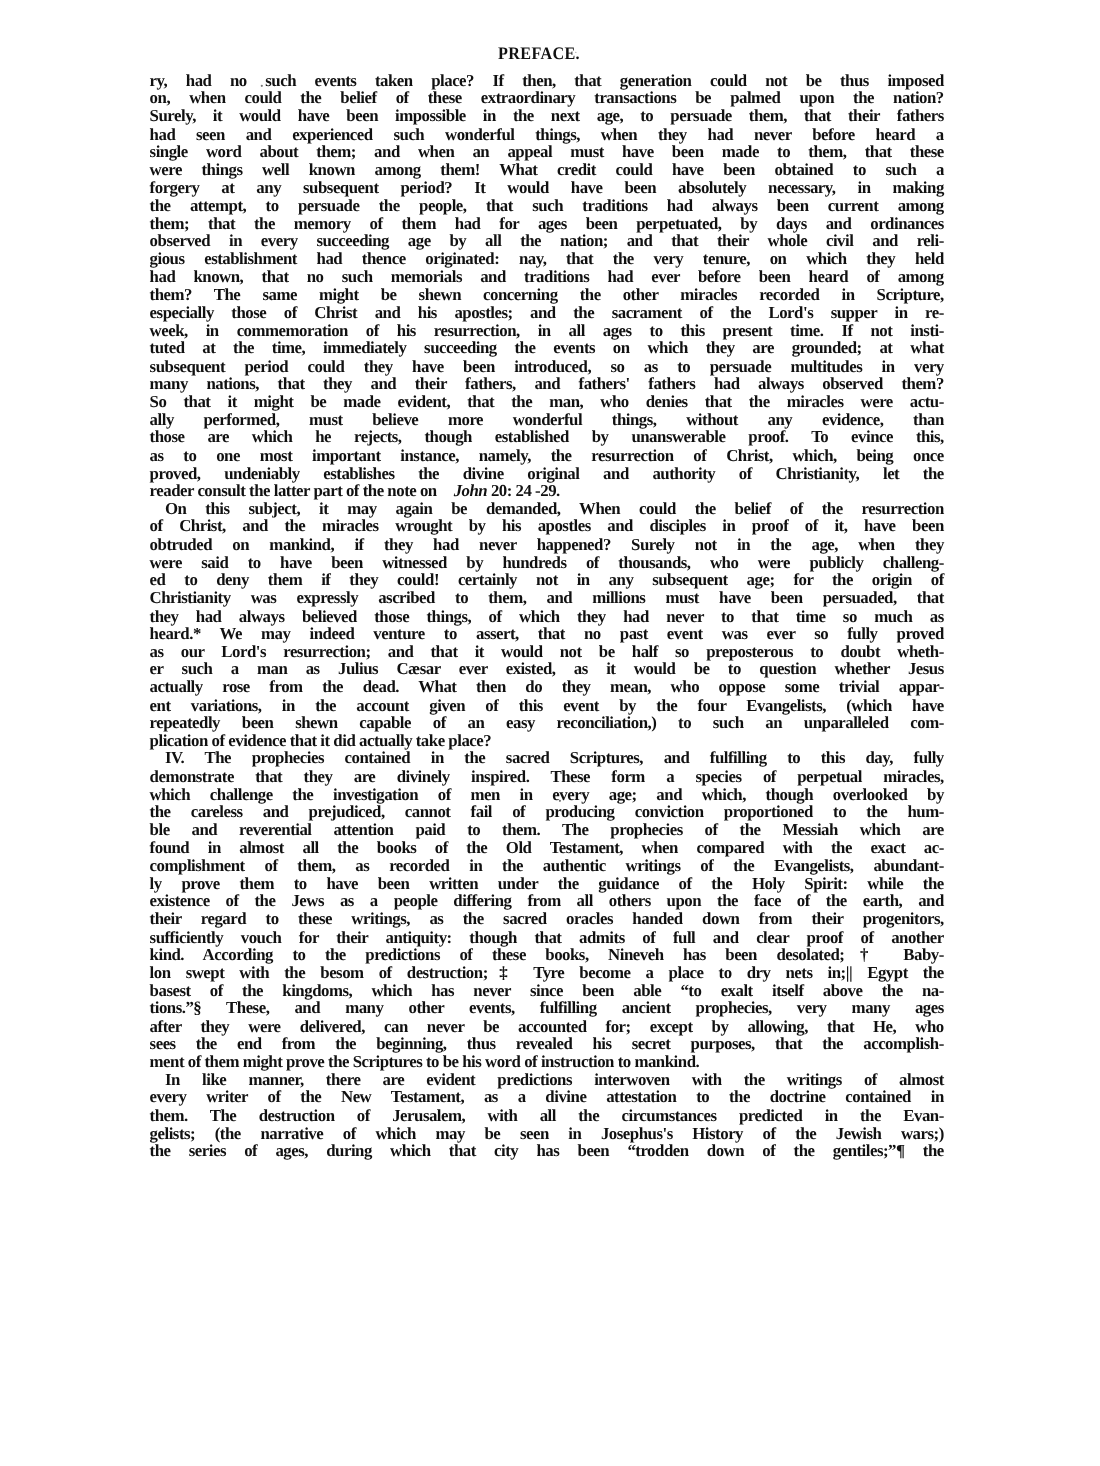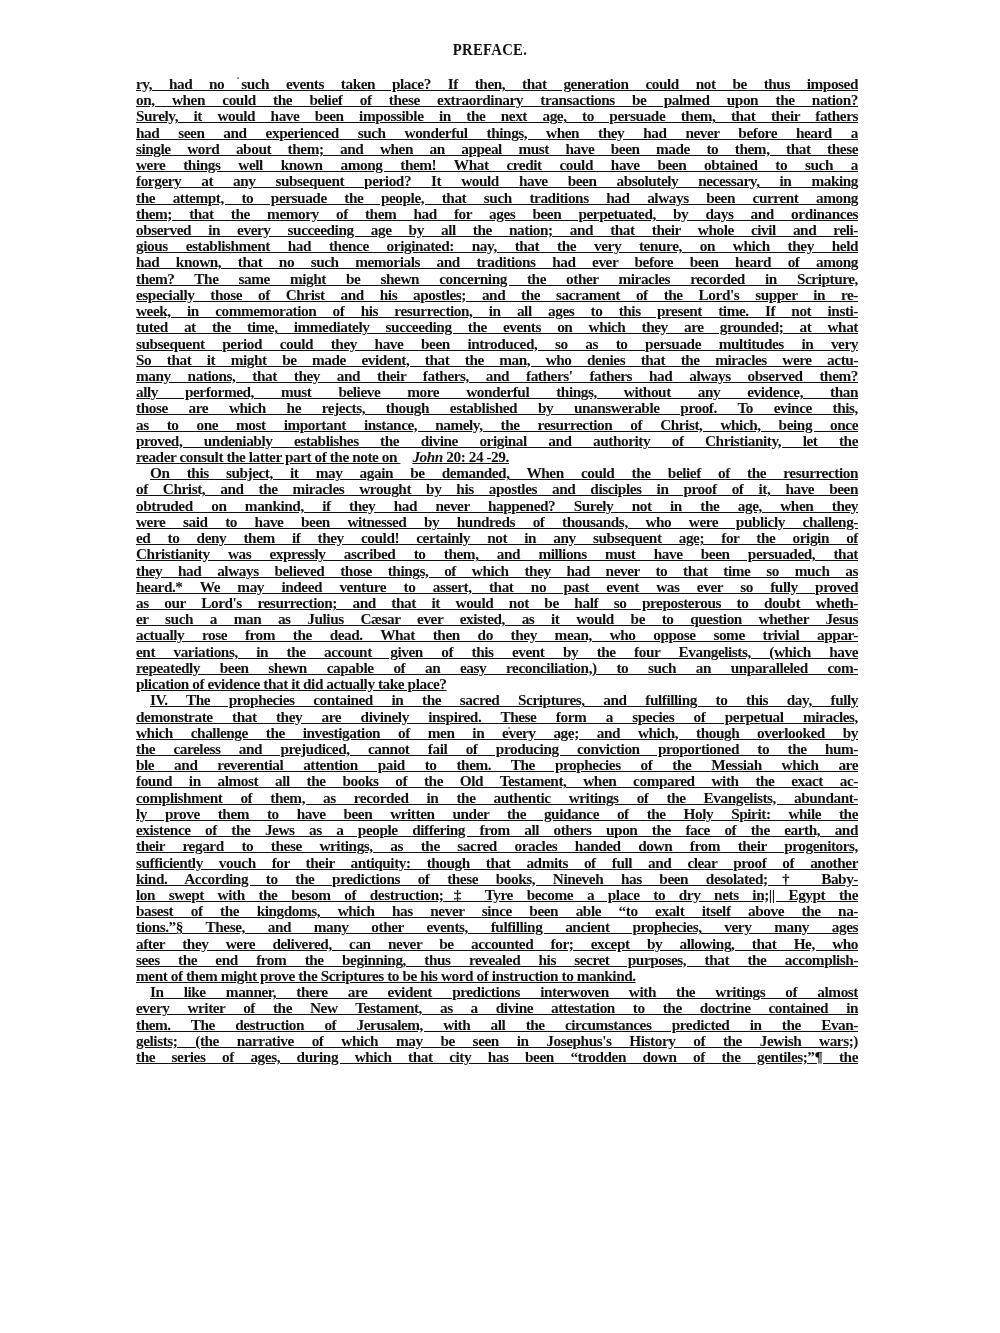--- a/index.html
+++ b/index.html
@@ -29,23 +29,22 @@
       width: 980px;
       text-align: center;
       font-size: 16px;
       font-weight: bold;
       letter-spacing: 0.3px;
       transform: scaleX(0.92);
     }
     .text-block {
       position: absolute;
       left: 136px;
-      top: 76px;
+      top: 66px;
       width: 722px;
-      text-decoration: underline;
     }
     .line {
       display: block;
       height: 16.22px;
       line-height: 16.22px;
       font-size: 15.3px;
       font-weight: bold;
       white-space: nowrap;
       text-align: justify;
       text-align-last: justify;
@@ -86,22 +85,22 @@
       <div class="line">the attempt, to persuade the people, that such traditions had always been current among</div>
       <div class="line">them; that the memory of them had for ages been perpetuated, by days and ordinances</div>
       <div class="line">observed in every succeeding age by all the nation; and that their whole civil and reli-</div>
       <div class="line">gious establishment had thence originated: nay, that the very tenure, on which they held</div>
       <div class="line">had known, that no such memorials and traditions had ever before been heard of among</div>
       <div class="line">them?  The same might be shewn concerning the other miracles recorded in Scripture,</div>
       <div class="line">especially those of Christ and his apostles; and the sacrament of the Lord's supper in re-</div>
       <div class="line">week, in commemoration of his resurrection, in all ages to this present time.  If not insti-</div>
       <div class="line">tuted at the time, immediately succeeding the events on which they are grounded; at what</div>
       <div class="line">subsequent period could they have been introduced, so as to persuade multitudes in very</div>
+      <div class="line">many nations, that they and their fathers, and fathers' fathers had always observed them?</div>
       <div class="line">So that it might be made evident, that the man, who denies that the miracles were actu-</div>
-      <div class="line">many nations, that they and their fathers, and fathers' fathers had always observed them?</div>
       <div class="line">ally performed, must believe more wonderful things, without any evidence, than</div>
       <div class="line">those are which he rejects, though established by unanswerable proof.  To evince this,</div>
       <div class="line">as to one most important instance, namely, the resurrection of Christ, which, being once</div>
       <div class="line">proved, undeniably establishes the divine original and authority of Christianity, let the</div>
       <div class="line last"><span>reader consult the latter part of the note on </span><span class="ital">John</span><span> 20: 24 -29.</span></div>
       <div class="line indent">On this subject, it may again be demanded, When could the belief of the resurrection</div>
       <div class="line">of Christ, and the miracles wrought by his apostles and disciples in proof of it, have been</div>
       <div class="line">obtruded on mankind, if they had never happened?  Surely not in the age, when they</div>
       <div class="line">were said to have been witnessed by hundreds of thousands, who were publicly challeng-</div>
       <div class="line">ed to deny them if they could! certainly not in any subsequent age; for the origin of</div>

